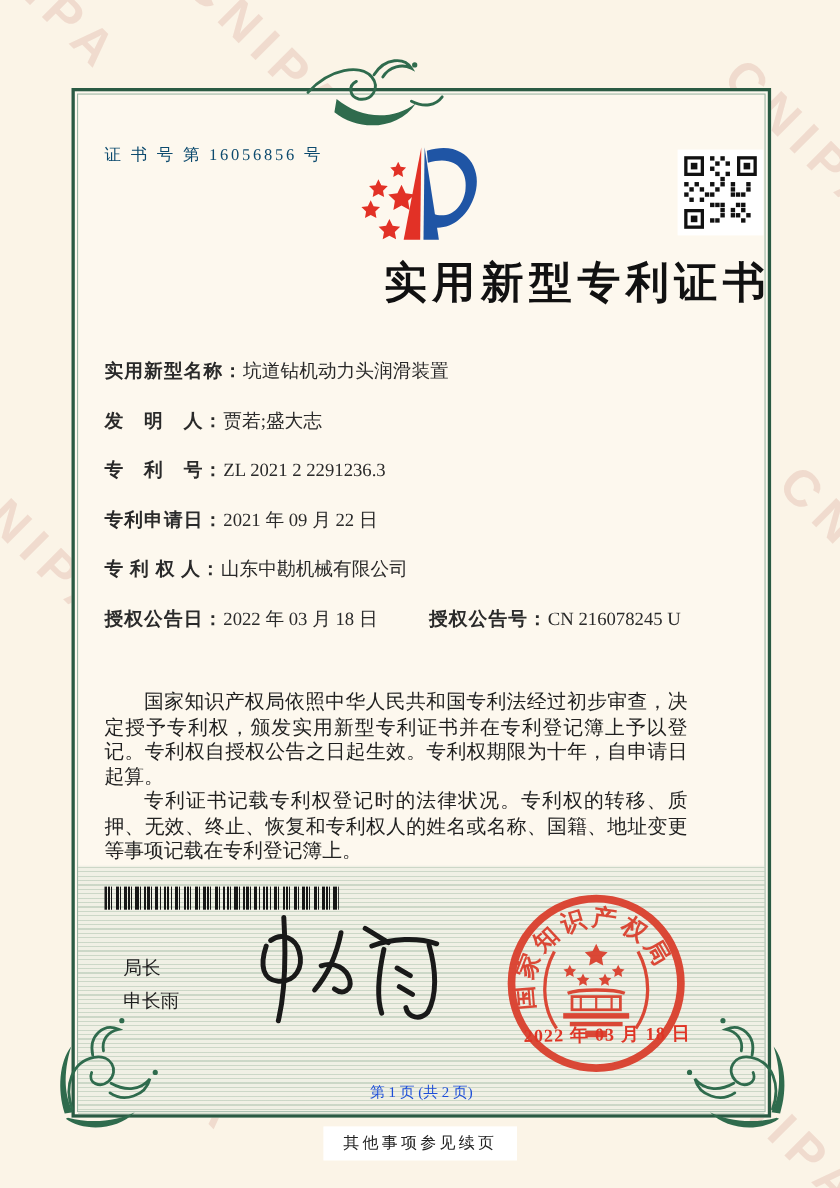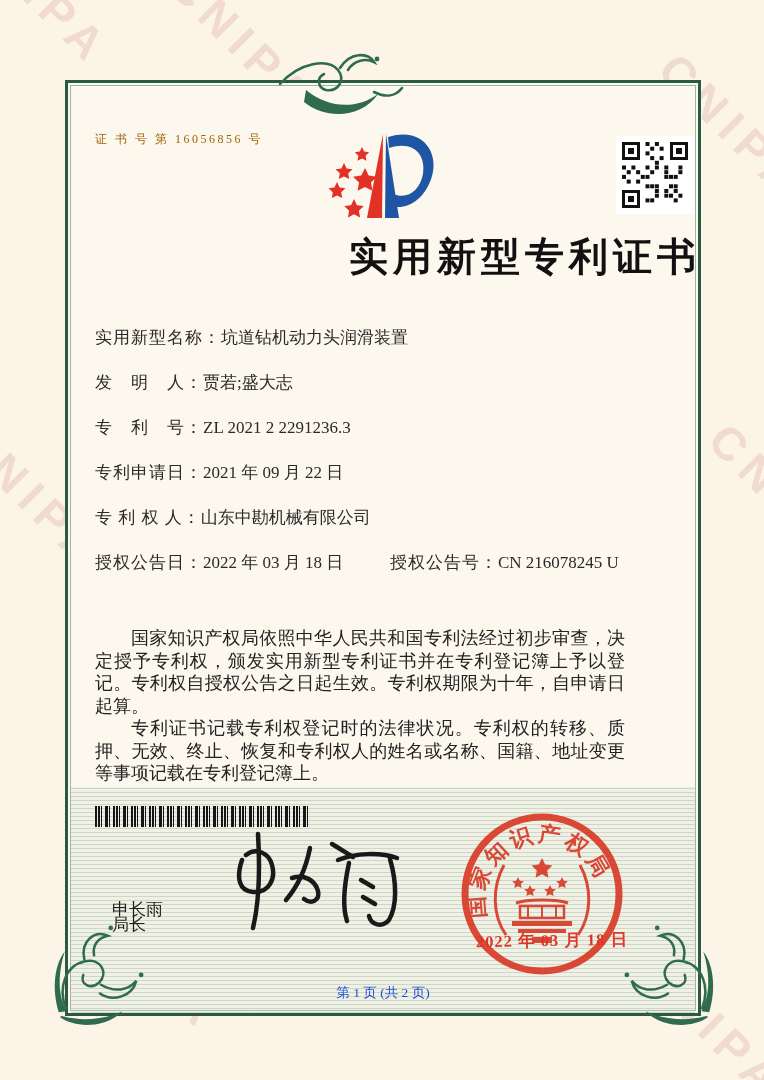--- a/index.html
+++ b/index.html
@@ -24,49 +24,49 @@
   .frame::before {
     content:""; position:absolute; inset:2px; border:1px solid #9db7a6;
   }
   .guilloche {
     position:absolute; left:3px; top:704px; width:624px; height:226px;
     background:
       repeating-linear-gradient(0deg, rgba(120,158,130,0.30) 0 1px, rgba(0,0,0,0) 1px 4px),
       rgba(213,222,207,0.30);
   }
   
-  .cert-no { position:absolute; left:95px; top:131px; font-size:12px; letter-spacing:2.5px; color:#a16207;font-family:Liberation Serif, serif; }
+  .cert-no { position:absolute; left:95px; top:131px; font-size:15px; letter-spacing:2.5px; color:#0c4a6e;font-family:Liberation Serif, serif; }
   .logo { position:absolute; left:322px; top:120px; }
   .qr { position:absolute; left:616px; top:136px; width:78px; height:78px; background:#fff; padding:4px; }
   .title {
     position:absolute; left:65px; top:230px; width:636px; text-align:right;
     font-size:39px; font-weight:bold; letter-spacing:5px; color:#111;
   }
   
   .fields { position:absolute; left:95px; top:328px; width:540px; font-size:17px; color:#2a2a2a; }
   .frow { position:relative; height:45px; line-height:19px; white-space:nowrap; }
-  .frow .lab { letter-spacing:1px; }
+  .frow .lab { letter-spacing:1px;font-weight:bold; }
   .pair2 { position:absolute; left:295px; top:0; }
   
   .body-text {
     position:absolute; left:95px; top:627px; width:530px;
     font-size:18px; line-height:22.5px; text-align:justify; color:#222;
   }
   .body-text p { text-indent:2em; }
   
   .barcode {
     position:absolute; left:95px; top:806px; width:213px; height:21px;
     background:repeating-linear-gradient(90deg,
       #161616 0 2px, transparent 2px 3px,
       #161616 3px 5px, transparent 5px 6px,
       #161616 6px 7px, transparent 7px 10px,
       #161616 10px 13px, transparent 13px 14px,
       #161616 14px 15px, transparent 15px 18px);
   }
-  .signer-title { position:absolute; left:112px; top:868px; font-size:17px; color:#1d1d1d;margin-top:45px; }
+  .signer-title { position:absolute; left:112px; top:868px; font-size:17px; color:#1d1d1d; }
   .signer-name  { position:absolute; left:112px; top:898px; font-size:17px; color:#1d1d1d; }
   .signature { position:absolute; left:220px; top:828px; }
   .seal { position:absolute; left:448px; top:803px; }
   .seal-date {
     position:absolute; left:476px; top:930px; font-size:16.5px; font-weight:bold;
     color:#df3526; letter-spacing:1px; transform:rotate(-1deg); white-space:nowrap;
   }
   .page-num { position:absolute; left:65px; top:984px; width:636px; text-align:center; font-size:13.5px; color:#1d4ed8; }
   .cont-note {
     position:absolute; left:50%; top:1024px; transform:translateX(-50%);
@@ -249,20 +249,21 @@
         <path d="M132 62 C 144 84 144 112 130 132" fill="none" stroke-width="3"></path>
         <rect x="84" y="134" width="20" height="6" stroke="none"></rect>
       </g>
     </g>
   </svg>
 
   <div class="seal-date">2022 年 03 月 18 日</div>
 
   <div class="page-num">第 1 页 (共 2 页)</div>
 
+  <div class="cont-note">其他事项参见续页</div>
 
   <svg class="hidden-defs">
     <defs>
       <g id="cornerFl" fill="none" stroke="#2f6b4d" stroke-width="2.6" stroke-linecap="round">
         <path d="M12 100 C 34 106 58 103 74 95 C 58 112 26 113 10 101 Z" fill="#2f6b4d" stroke="none"></path>
         <path d="M9 96 C 2 74 4 48 15 34 C 7 60 9 81 17 95 Z" fill="#2f6b4d" stroke="none"></path>
         <path d="M16 92 C 8 70 16 48 36 44 C 52 41 60 56 50 66 C 42 73 30 68 34 58"></path>
         <path d="M35 42 C 31 24 45 12 59 18 C 49 20 43 28 45 38"></path>
         <path d="M52 68 C 66 76 80 74 88 64 C 84 80 64 86 51 77"></path>
         <circle cx="62" cy="10" r="2.4" fill="#2f6b4d" stroke="none"></circle>

